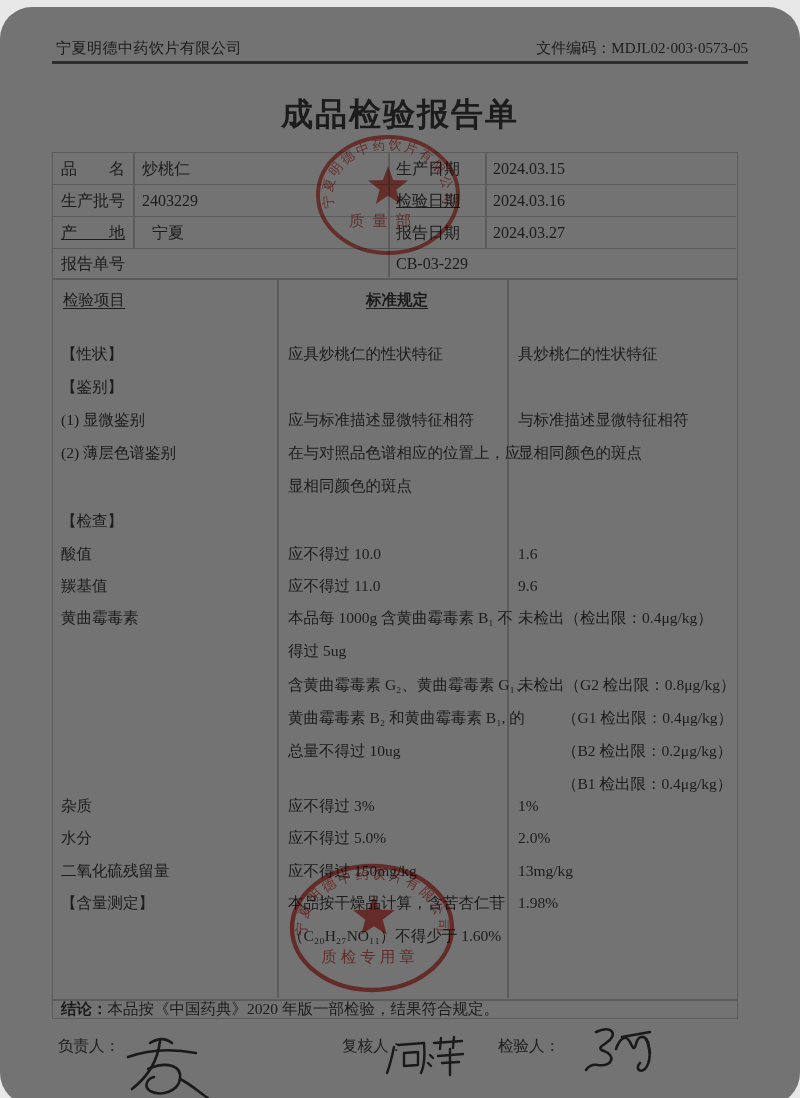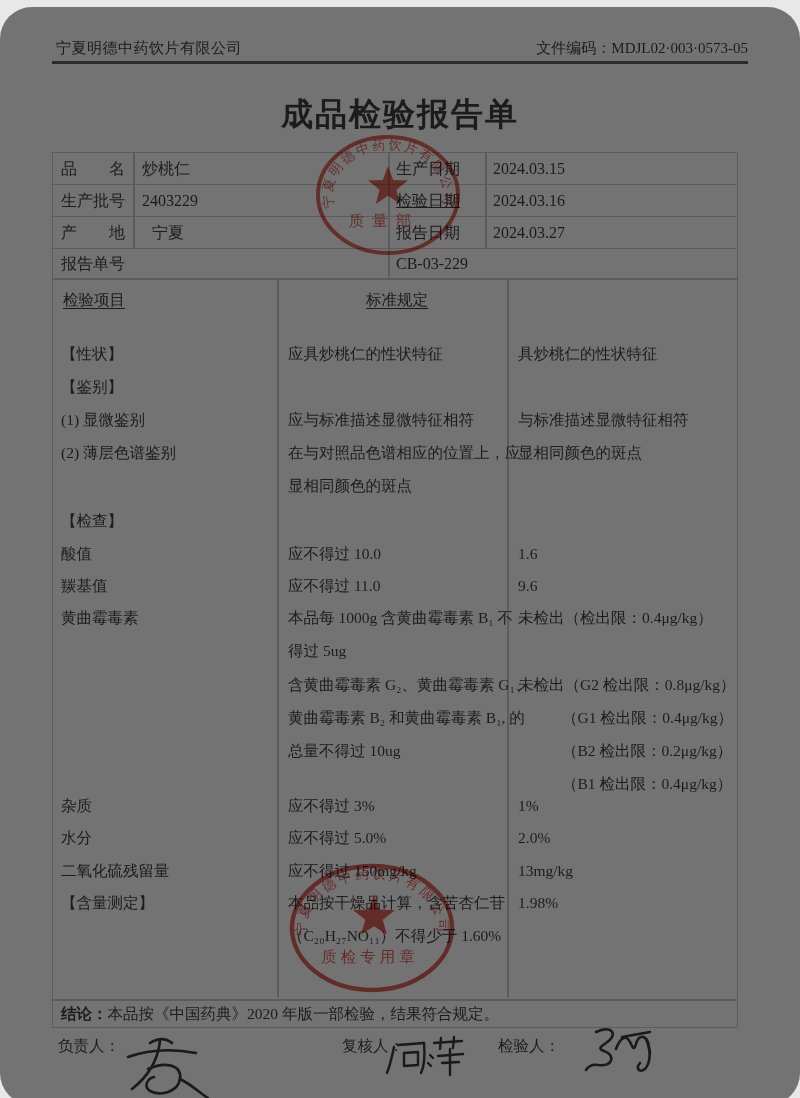--- a/index.html
+++ b/index.html
@@ -25,21 +25,21 @@
   .main-table{left:52px;top:272px;width:686px;height:721px;}
   .col-head{position:absolute;top:10px;font-size:15.5px;text-decoration:underline;text-underline-offset:3px;white-space:nowrap;}
   .trow{position:absolute;left:0;width:686px;}
   .tcell{position:absolute;top:0;font-size:15.5px;line-height:33px;}
   .tcell .ln{white-space:nowrap;}
   .tcell .ind{padding-left:44px;}
   .c-item{left:8px;width:212px;}
   .c-std{left:235px;width:218px;}
   .c-res{left:465px;width:218px;}
   
-  .conclusion{left:52px;top:993px;width:686px;height:28px;display:flex;align-items:center;}
+  .conclusion{left:52px;top:993px;width:686px;height:19px;display:flex;align-items:center;}
   .conclusion .txt{padding-left:8px;font-size:15.5px;white-space:nowrap;}
   .conclusion .lbl{font-weight:bold;}
   
   .sig-label{position:absolute;top:1029px;font-size:15.5px;white-space:nowrap;}
   
   .overlay{left:0;top:0;width:800px;height:1098px;pointer-events:none;}
   .stamp{mix-blend-mode:multiply;}
 </style>
 </head>
 <body>
@@ -63,35 +63,35 @@
     <div class="cell" style="left:8px;top:7px;">品　　名</div>
     <div class="cell" style="left:89px;top:7px;">炒桃仁</div>
     <div class="cell" style="left:343px;top:7px;">生产日期</div>
     <div class="cell" style="left:440px;top:7px;">2024.03.15</div>
 
     <div class="cell" style="left:8px;top:39px;">生产批号</div>
     <div class="cell" style="left:89px;top:39px;">2403229</div>
     <div class="cell" style="left:343px;top:39px;text-decoration:underline;">检验日期</div>
     <div class="cell" style="left:440px;top:39px;">2024.03.16</div>
 
-    <div class="cell" style="left:8px;top:71px;">产　　地</div>
+    <div class="cell" style="left:8px;top:71px;text-decoration:underline;">产　　地</div>
     <div class="cell" style="left:99px;top:71px;">宁夏</div>
     <div class="cell" style="left:343px;top:71px;">报告日期</div>
     <div class="cell" style="left:440px;top:71px;">2024.03.27</div>
 
     <div class="cell" style="left:8px;top:102px;">报告单号</div>
     <div class="cell" style="left:343px;top:102px;">CB-03-229</div>
   </div>
 
   <div class="abs box main-table">
     <div class="abs vline" style="left:224px;top:0;height:718px;"></div>
     <div class="abs vline" style="left:454px;top:0;height:718px;"></div>
 
     <div class="col-head" style="left:10px;">检验项目</div>
-    <div class="col-head" style="left:235px;width:218px;text-align:center;">标准规定</div>
+    <div class="col-head" style="left:235px;width:218px;text-align:center;font-weight:bold;">标准规定</div>
 
     <div class="trow" style="top:57px;">
       <div class="tcell c-item">
           <div class="ln">【性状】</div>
         </div>
       <div class="tcell c-std">
           <div class="ln">应具炒桃仁的性状特征</div>
         </div>
       <div class="tcell c-res">
           <div class="ln">具炒桃仁的性状特征</div>

